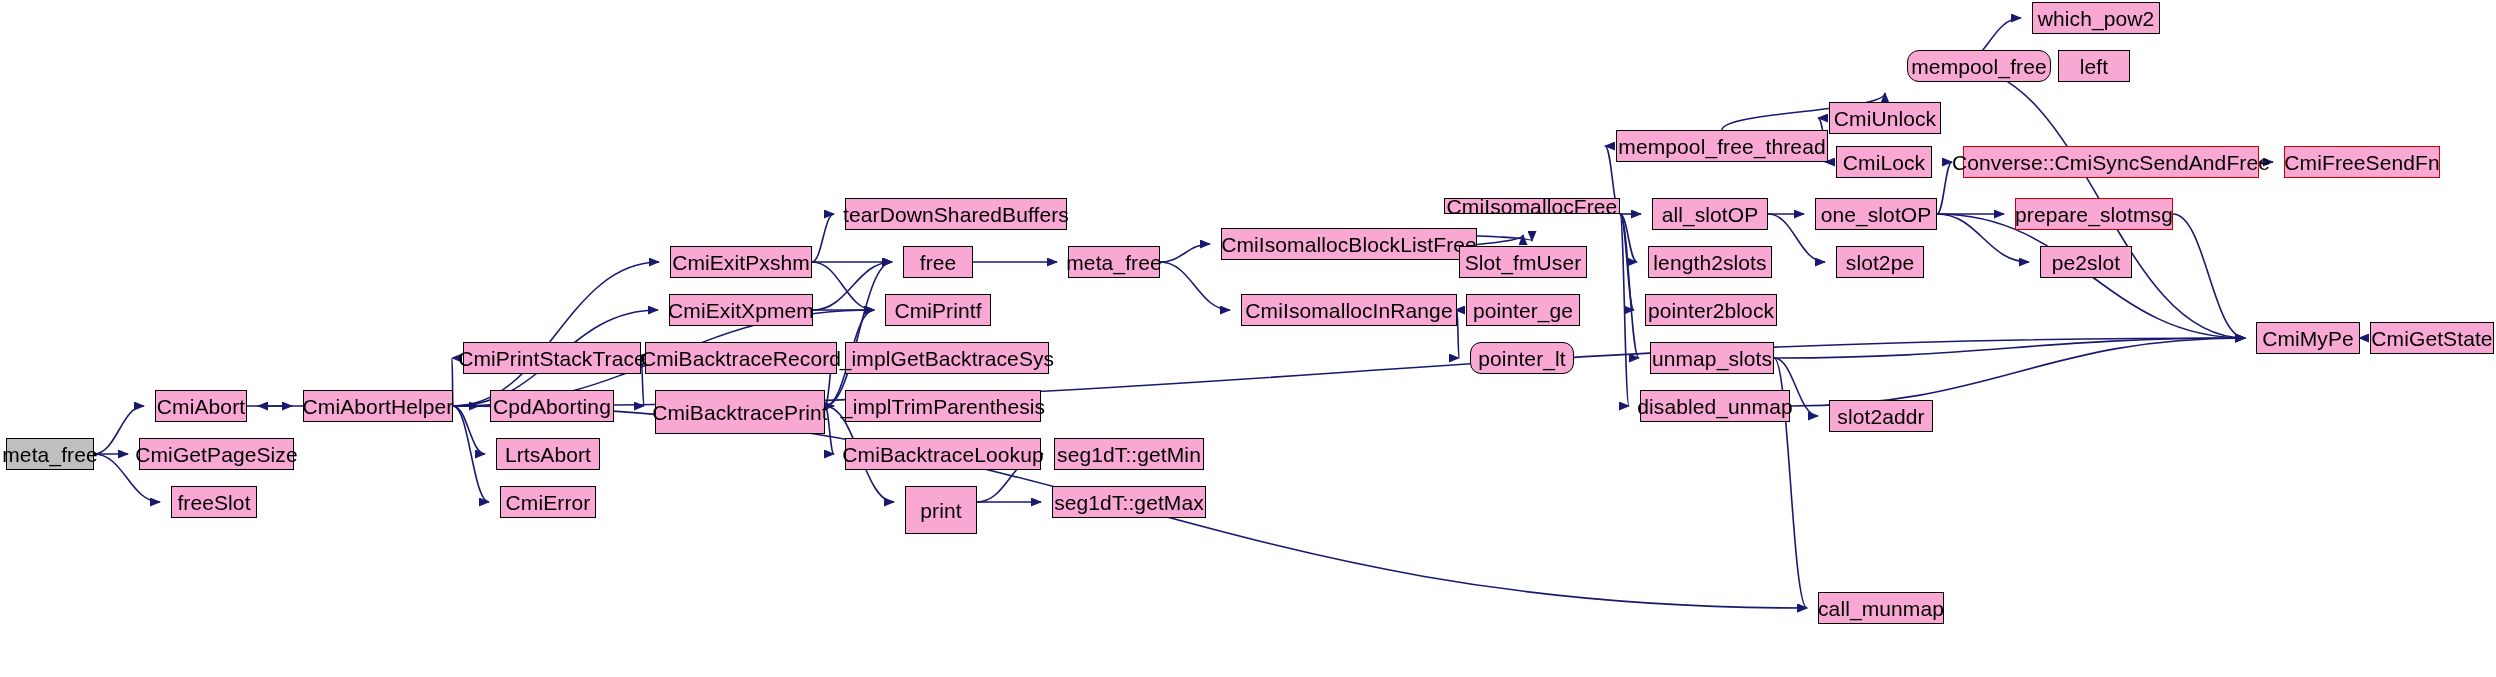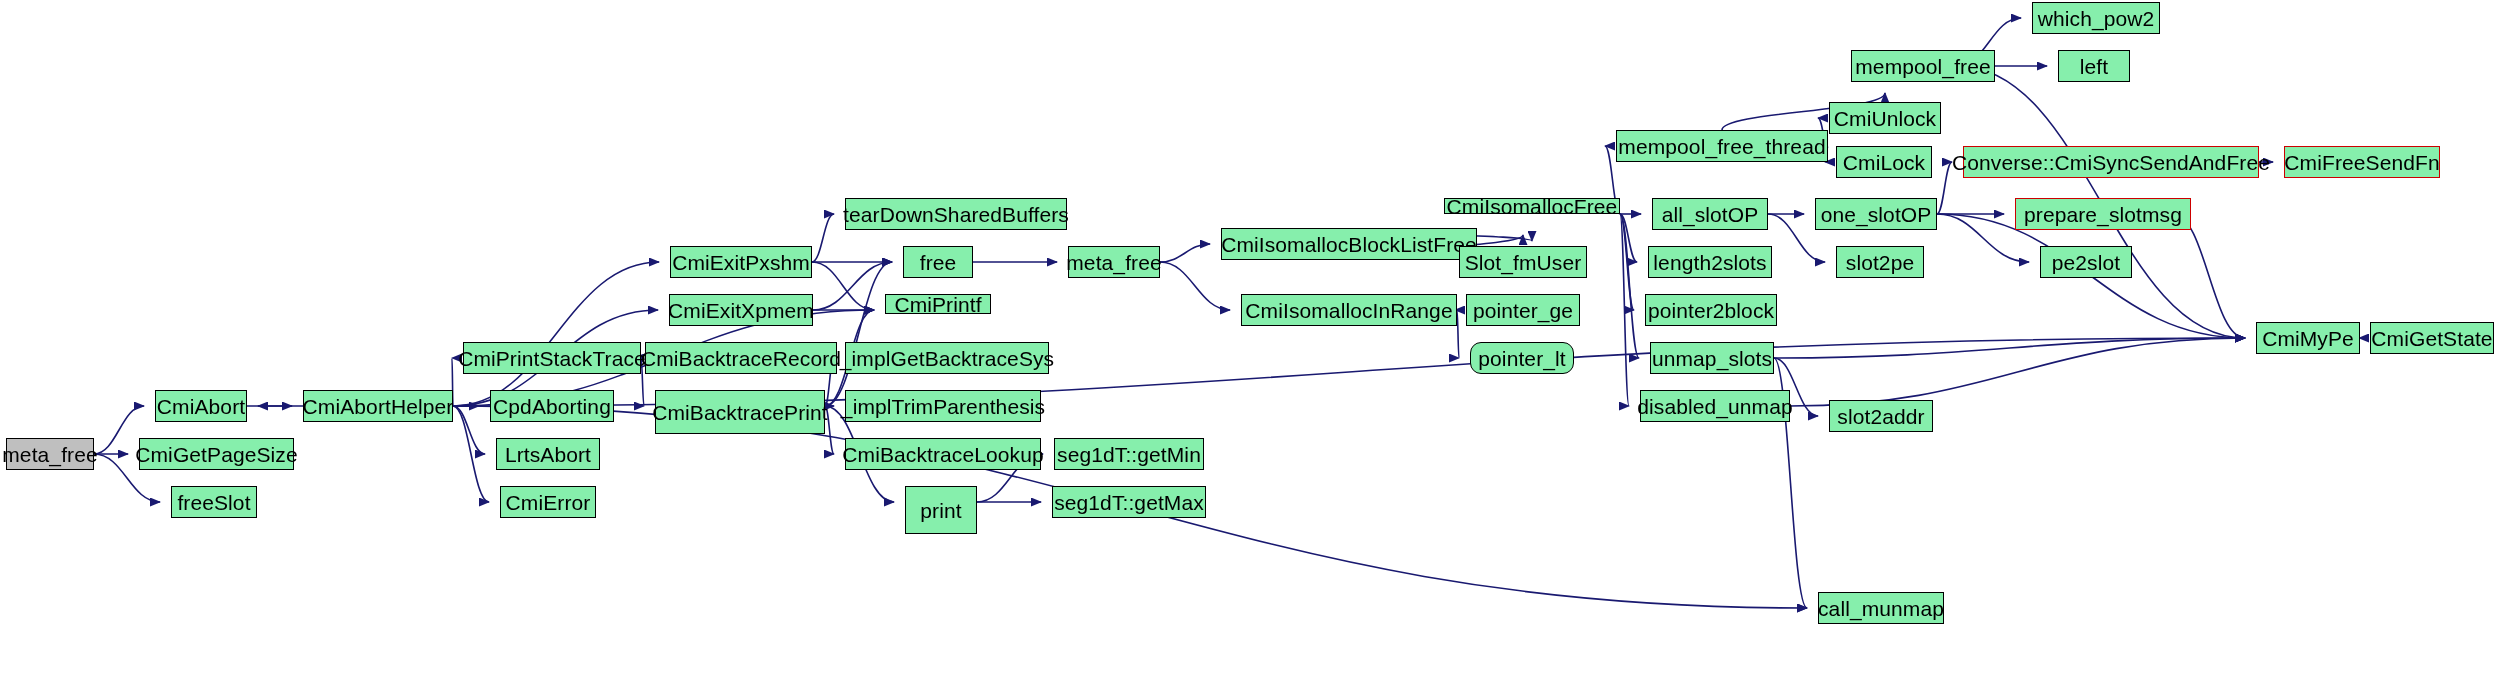--- a/index.html
+++ b/index.html
@@ -10,21 +10,21 @@
     height:677px;
     background:#ffffff;
     font-family:"Liberation Sans", sans-serif;
     overflow:hidden;
   }
   #edges{position:absolute;left:0;top:0;width:2496px;height:677px;pointer-events:none;}
   .node{
     position:absolute;
     box-sizing:border-box;
     border:1.6px solid #000000;
-    background:#86efac;
+    background:#f9a8d4;
     color:#000000;
     display:flex;
     align-items:center;
     justify-content:center;
     font-size:21px;
     line-height:1;
     white-space:nowrap;
     letter-spacing:0.1px;
   }
   .node.red{border-color:#cc0000;}
@@ -144,21 +144,21 @@
       </div>
       <div class="node" style="left: 655px; top: 390px; width: 170px; height: 44px;">
         <span class="lbl">CmiBacktracePrint</span>
       </div>
       <div class="node" style="left: 845px; top: 198px; width: 222px; height: 32px;">
         <span class="lbl">tearDownSharedBuffers</span>
       </div>
       <div class="node" style="left: 903px; top: 246px; width: 70px; height: 32px;">
         <span class="lbl">free</span>
       </div>
-      <div class="node" style="left: 885px; top: 294px; width: 106px; height: 20px;">
+      <div class="node" style="left: 885px; top: 294px; width: 106px; height: 32px;">
         <span class="lbl">CmiPrintf</span>
       </div>
       <div class="node" style="left: 845px; top: 342px; width: 204px; height: 32px;">
         <span class="lbl">_implGetBacktraceSys</span>
       </div>
       <div class="node" style="left: 845px; top: 390px; width: 196px; height: 32px;">
         <span class="lbl">_implTrimParenthesis</span>
       </div>
       <div class="node" style="left: 845px; top: 438px; width: 196px; height: 32px;">
         <span class="lbl">CmiBacktraceLookup</span>
@@ -204,21 +204,21 @@
       </div>
       <div class="node" style="left: 1645px; top: 294px; width: 132px; height: 32px;">
         <span class="lbl">pointer2block</span>
       </div>
       <div class="node" style="left: 1650px; top: 342px; width: 124px; height: 32px;">
         <span class="lbl">unmap_slots</span>
       </div>
       <div class="node" style="left: 1640px; top: 390px; width: 150px; height: 32px;">
         <span class="lbl">disabled_unmap</span>
       </div>
-      <div class="node" style="left: 1851px; top: 50px; width: 144px; height: 32px;">
+      <div class="node" style="left: 1907px; top: 50px; width: 144px; height: 32px; border-radius: 12px;">
         <span class="lbl">mempool_free</span>
       </div>
       <div class="node" style="left: 1829px; top: 102px; width: 112px; height: 32px;">
         <span class="lbl">CmiUnlock</span>
       </div>
       <div class="node" style="left: 1836px; top: 146px; width: 96px; height: 32px;">
         <span class="lbl">CmiLock</span>
       </div>
       <div class="node" style="left: 1815px; top: 198px; width: 122px; height: 32px;">
         <span class="lbl">one_slotOP</span>
@@ -234,21 +234,21 @@
       </div>
       <div class="node" style="left: 2032px; top: 2px; width: 128px; height: 32px;">
         <span class="lbl">which_pow2</span>
       </div>
       <div class="node" style="left: 2058px; top: 50px; width: 72px; height: 32px;">
         <span class="lbl">left</span>
       </div>
       <div class="node red" style="left: 1963px; top: 146px; width: 296px; height: 32px;">
         <span class="lbl">Converse::CmiSyncSendAndFree</span>
       </div>
-      <div class="node red" style="left: 2015px; top: 198px; width: 176px; height: 32px;">
+      <div class="node red" style="left: 2015px; top: 198px; width: 158px; height: 32px;">
         <span class="lbl">prepare_slotmsg</span>
       </div>
       <div class="node" style="left: 2040px; top: 246px; width: 92px; height: 32px;">
         <span class="lbl">pe2slot</span>
       </div>
       <div class="node red" style="left: 2284px; top: 146px; width: 156px; height: 32px;">
         <span class="lbl">CmiFreeSendFn</span>
       </div>
       <div class="node" style="left: 2256px; top: 322px; width: 104px; height: 32px;">
         <span class="lbl">CmiMyPe</span>

